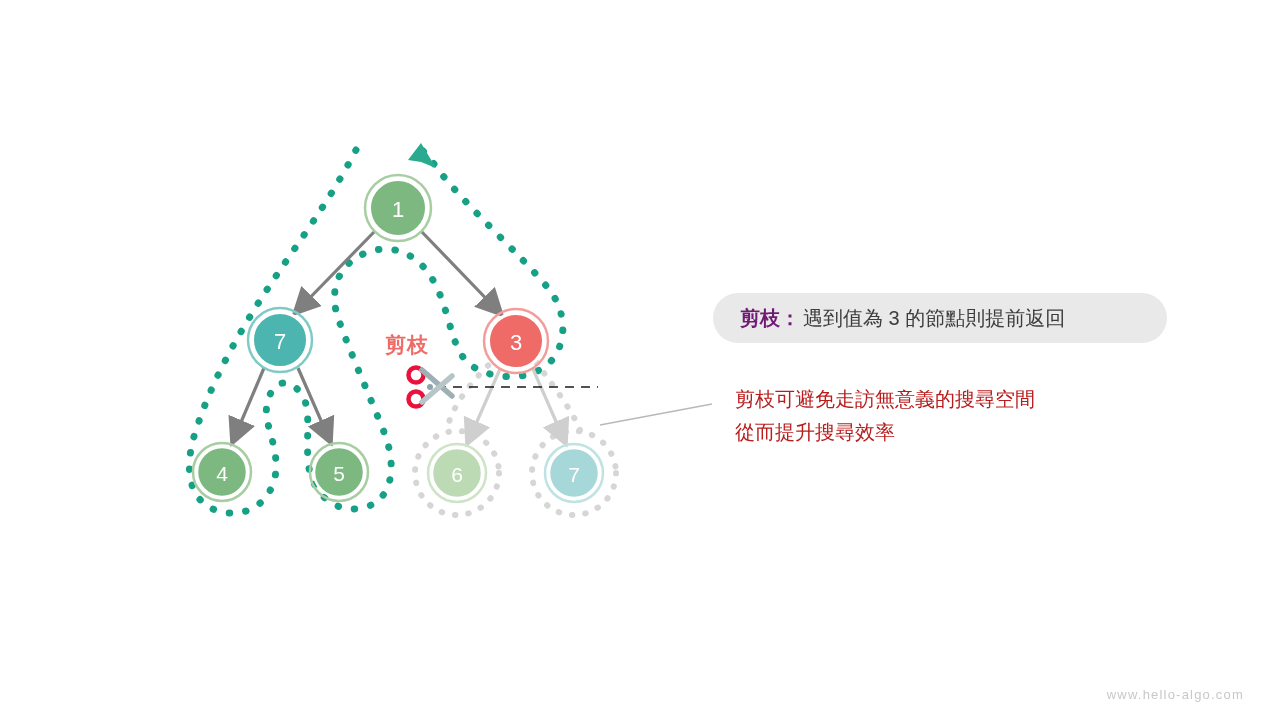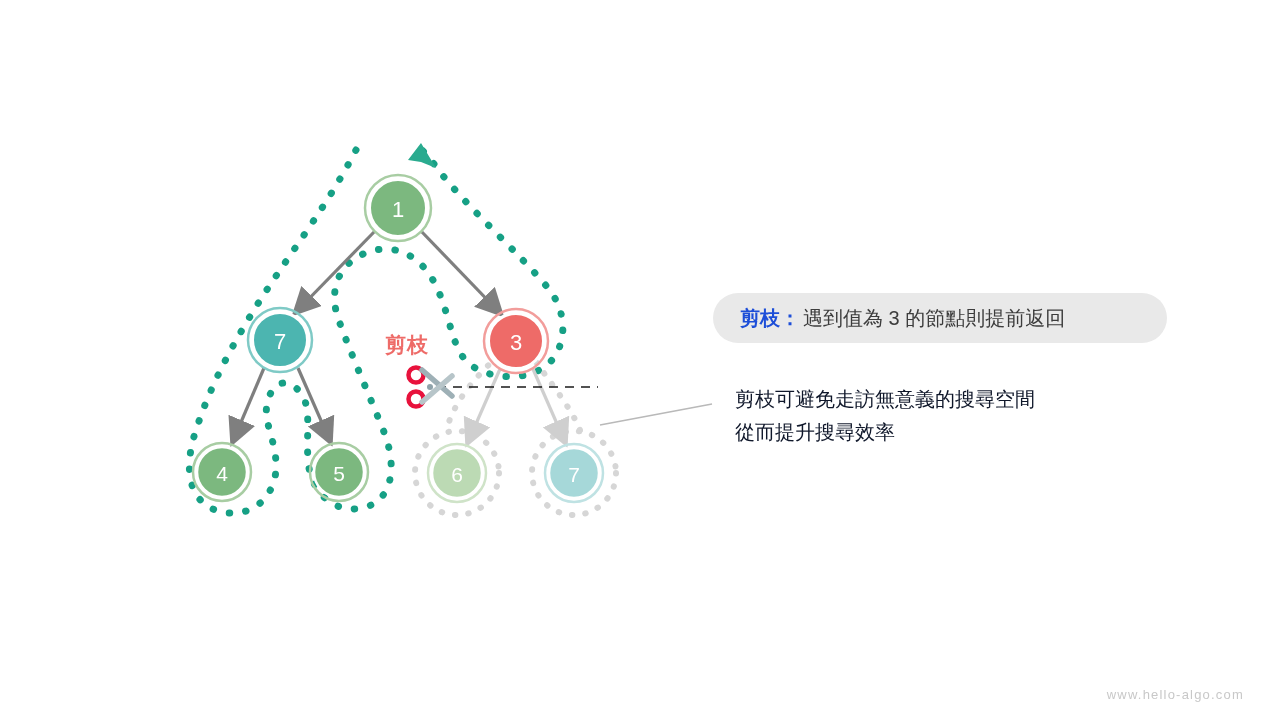--- a/index.html
+++ b/index.html
@@ -55,35 +55,35 @@
     border-radius: 25px;
     display: flex;
     align-items: center;
     box-sizing: border-box;
     padding-left: 27px;
     white-space: nowrap;
   }
   .badge .b-strong {
     font-size: 20px;
     font-weight: bold;
-    color: #1d4ed8;
+    color: #701a75;
     font-family: "Liberation Sans", "DejaVu Sans", sans-serif;
   }
   .badge .b-text {
     font-size: 20px;
     color: #3c3c3c;
     font-family: "Liberation Sans", "DejaVu Sans", sans-serif;
     margin-left: 3px;
   }
 
   .caption {
     position: absolute;
     left: 735px;
     top: 383px;
-    color: #0f172a;
+    color: #b91c1c;
     font-size: 20px;
     line-height: 33px;
     white-space: nowrap;
     font-family: "Liberation Sans", "DejaVu Sans", sans-serif;
   }
 
   .watermark {
     position: absolute;
     right: 36px;
     bottom: 18px;

